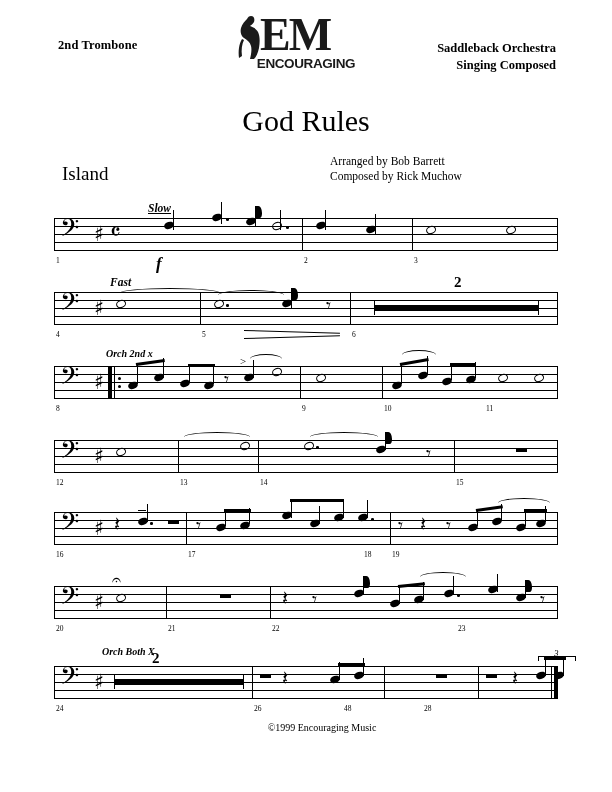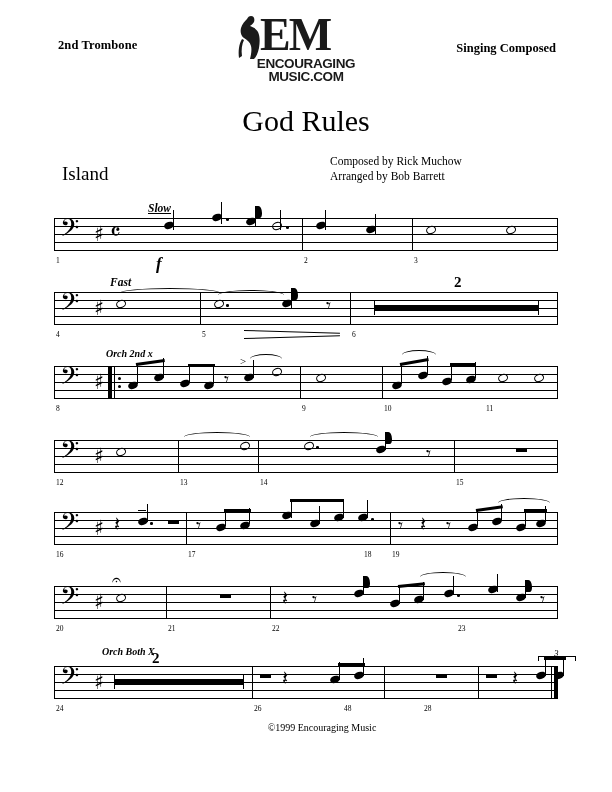--- a/index.html
+++ b/index.html
@@ -347,38 +347,38 @@
     display: block;
   }
 </style>
 </head>
 <body>
 
 <div class="page">
 
   <div class="hdr-left">2nd Trombone</div>
   <div class="hdr-right">
+    <div>Saddleback Orchestra</div>
     <div>Singing Composed</div>
   </div>
 
   <div class="logo">
     <svg class="logo-fig" viewBox="0 0 26 46">
       <path d="M13 2 C16 2 17 5 16 8 C15 10 13 11 12 12 C14 13 18 14 20 18 C22 22 22 28 21 34 C20 39 18 43 16 45 L12 45 C13 41 14 36 13 32 C12 28 9 26 6 24 C3 22 2 18 3 14 C4 10 7 7 9 5 C10 3 11 2 13 2 Z" fill="#1a1a1a"></path>
       <path d="M6 26 C4 30 3 36 4 42 L1 44 C0 37 1 30 4 25 Z" fill="#1a1a1a"></path>
     </svg>
     <div class="logo-em">EM</div>
     <div class="logo-line1">ENCOURAGING</div>
-    <div class="logo-line2">MUSIC.COM</div>
   </div>
 
   <div class="song-title">God Rules</div>
   <div class="section-title">Island</div>
   <div class="credits">
+    <div>Arranged by Bob Barrett</div>
     <div>Composed by Rick Muchow</div>
-    <div>Arranged by Bob Barrett</div>
   </div>
 
   <div class="system" style="top:218px; height:50px;">
     <div class="staff">
       <div class="ln"></div>
         <div class="ln"></div>
         <div class="ln"></div>
         <div class="ln"></div>
         <div class="ln"></div>
     </div>

